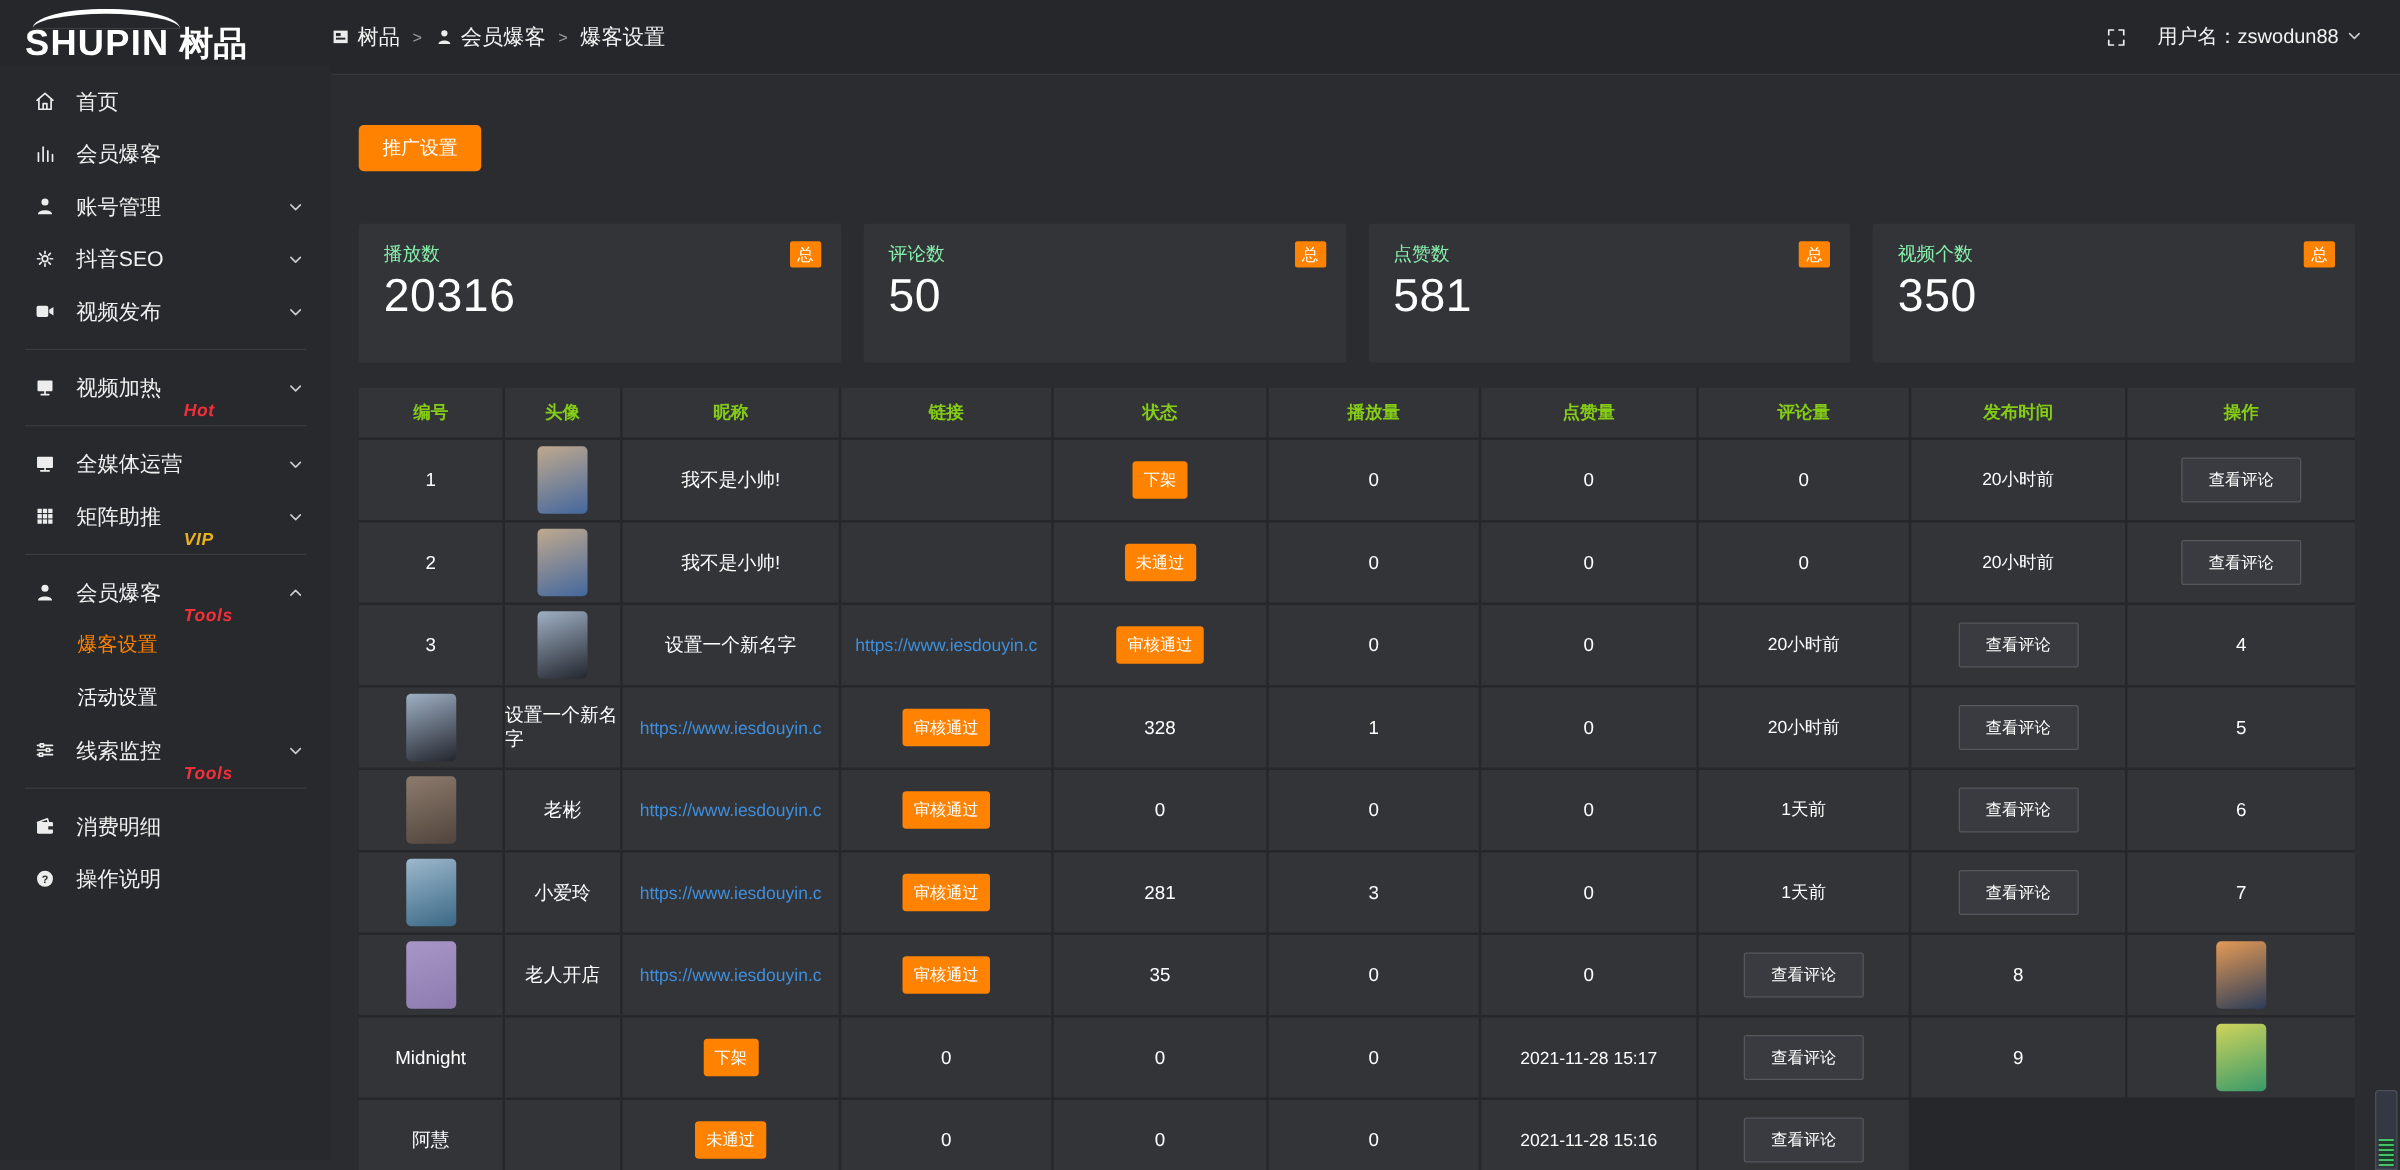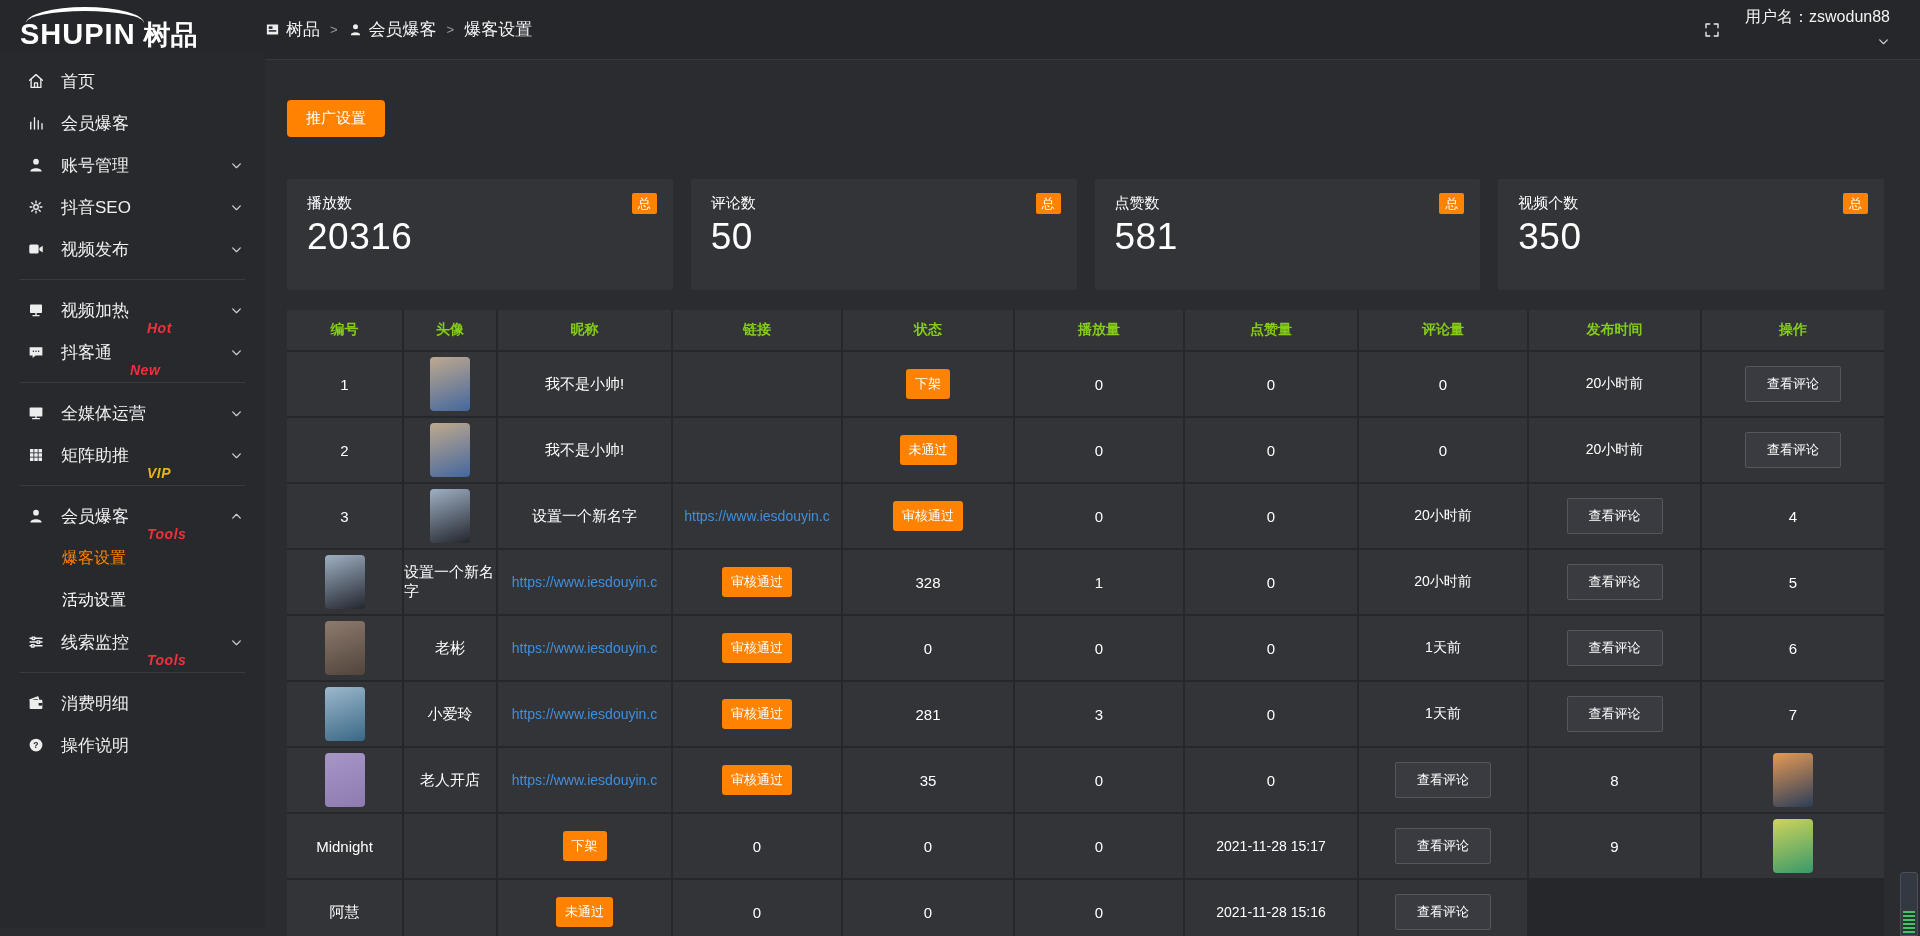--- a/index.html
+++ b/index.html
@@ -14,36 +14,36 @@
   .logo-block{position:relative;display:flex;align-items:baseline;padding-top:10px;}
   .logo-arc{position:absolute;top:0px;left:6px;width:118px;height:12px;border-top:4px solid #fff;border-radius:50% 50% 0 0/100% 100% 0 0;}
   .logo-en{font-size:29px;font-weight:bold;letter-spacing:1px;color:#fff;}
   .logo-cn{font-size:27px;font-weight:bold;color:#fff;margin-left:8px;}
   .breadcrumb{display:flex;align-items:center;gap:10px;font-size:17px;color:#f2f2f2;}
   .crumb{display:flex;align-items:center;gap:6px;cursor:pointer;}
   .crumb .bicon{display:flex;}
   .bsep{color:#9b9b9b;font-size:13px;}
   .topbar-right{margin-left:auto;display:flex;align-items:center;gap:24px;padding-right:30px;}
   .fs-btn{display:flex;cursor:pointer;}
-  .user-entry{display:flex;align-items:flex-end;gap:6px;font-size:16px;color:#f2f2f2;cursor:pointer;flex-direction:column;}
+  .user-entry{display:flex;align-items:flex-end;gap:6px;font-size:16px;color:#f2f2f2;cursor:pointer;}
   
   .sidebar{position:absolute;top:52px;left:0;width:265px;height:876px;background:#28292c;padding-top:8px;box-sizing:border-box;overflow:hidden;}
   .s-item{height:42px;display:flex;align-items:center;padding:0 22px 0 26px;font-size:17px;color:#f0f0f0;cursor:pointer;}
   .s-item .sicon{width:20px;height:20px;margin-right:15px;display:flex;align-items:center;justify-content:center;flex:0 0 20px;}
   .s-badge{font-style:italic;font-weight:bold;font-size:14px;margin-left:18px;letter-spacing:.5px;margin-top:36px;}
   .s-chev{margin-left:auto;display:flex;color:#b5b5b5;}
   .s-sub{height:42px;display:flex;align-items:center;padding-left:62px;font-size:16px;color:#fff;cursor:pointer;}
   .s-sub.active{color:#ff8201;}
   .s-div{height:1px;background:#3a3b3e;margin:9px 20px;}
   
   .main{position:absolute;left:265px;top:60px;width:1655px;height:876px;box-sizing:border-box;padding:0 36px 0 22px;overflow:hidden;}
   .promo-btn{margin-top:40px;display:inline-block;background:#ff8201;color:#fff;border:none;border-radius:4px;padding:9px 19px;font-size:15px;cursor:pointer;font-family:Liberation Mono, monospace;}
   .cards{display:flex;gap:18px;margin-top:42px;}
   .card{flex:1;background:#333438;height:111px;position:relative;padding:15px 20px;box-sizing:border-box;border-radius:2px;}
-  .card-label{font-size:15px;color:#ffffff;}
+  .card-label{font-size:15px;color:#86efac;}
   .card-value{font-size:37px;color:#fff;margin-top:3px;font-weight:500;letter-spacing:.5px;}
   .card-tot{position:absolute;top:14px;right:16px;background:#ff8201;color:#fff;font-size:13px;line-height:1;padding:4px 6px;border-radius:2px;}
   
   .grid-table{margin-top:20px;display:grid;grid-template-columns:115px 92px 173px 168px 170px 168px 172px 168px 171px 1fr;gap:2px;background:#26272a;}
   .cell{background:#333438;display:flex;align-items:center;justify-content:center;overflow:hidden;}
   .th{height:40px;font-size:14px;font-weight:bold;color:#84cc16;}
   .td{height:64px;font-size:15px;color:#fff;}
   .td-time{font-size:14px;}
   .avatar{width:40px;height:54px;border-radius:4px;}
   .link-text{color:#3f8fdc;font-size:14px;white-space:nowrap;max-width:100%;padding:0 4px;cursor:pointer;}
@@ -178,37 +178,20 @@
         </svg>
       </span>
       <span>视频加热</span>
       <span class="s-badge" style="color:#f1303a">Hot</span>
       <span class="s-chev">
         <svg width="13" height="13" viewBox="0 0 24 24" fill="none" stroke="#cccccc" stroke-width="2.4" stroke-linecap="round" stroke-linejoin="round">
           <path d="M5 9 L12 16 L19 9"></path>
         </svg>
       </span>
     </div>
-    <div class="s-item">
-      <span class="sicon">
-        <svg width="18" height="18" viewBox="0 0 24 24" fill="none" stroke="#ededed" stroke-width="1.8" stroke-linecap="round" stroke-linejoin="round">
-          <path d="M3.5 5.5 h17 v11 h-9 l-4 3.5 v-3.5 h-4 Z" fill="#ededed" stroke="none"></path>
-          <circle cx="8.5" cy="11" r="1" fill="#28292c" stroke="none"></circle>
-          <circle cx="12" cy="11" r="1" fill="#28292c" stroke="none"></circle>
-          <circle cx="15.5" cy="11" r="1" fill="#28292c" stroke="none"></circle>
-        </svg>
-      </span>
-      <span>抖客通</span>
-      <span class="s-badge" style="color:#f1303a">New</span>
-      <span class="s-chev">
-        <svg width="13" height="13" viewBox="0 0 24 24" fill="none" stroke="#cccccc" stroke-width="2.4" stroke-linecap="round" stroke-linejoin="round">
-          <path d="M5 9 L12 16 L19 9"></path>
-        </svg>
-      </span>
-    </div>
     <div class="s-div"></div>
     <div class="s-item">
       <span class="sicon">
         <svg width="18" height="18" viewBox="0 0 24 24" fill="none" stroke="#ededed" stroke-width="1.8" stroke-linecap="round" stroke-linejoin="round">
           <rect x="3.5" y="4.5" width="17" height="12" rx="1" fill="#ededed" stroke="none"></rect>
           <path d="M12 16.5 V19.5 M7.5 19.5 H16.5"></path>
         </svg>
       </span>
       <span>全媒体运营</span>
       <span class="s-chev">

